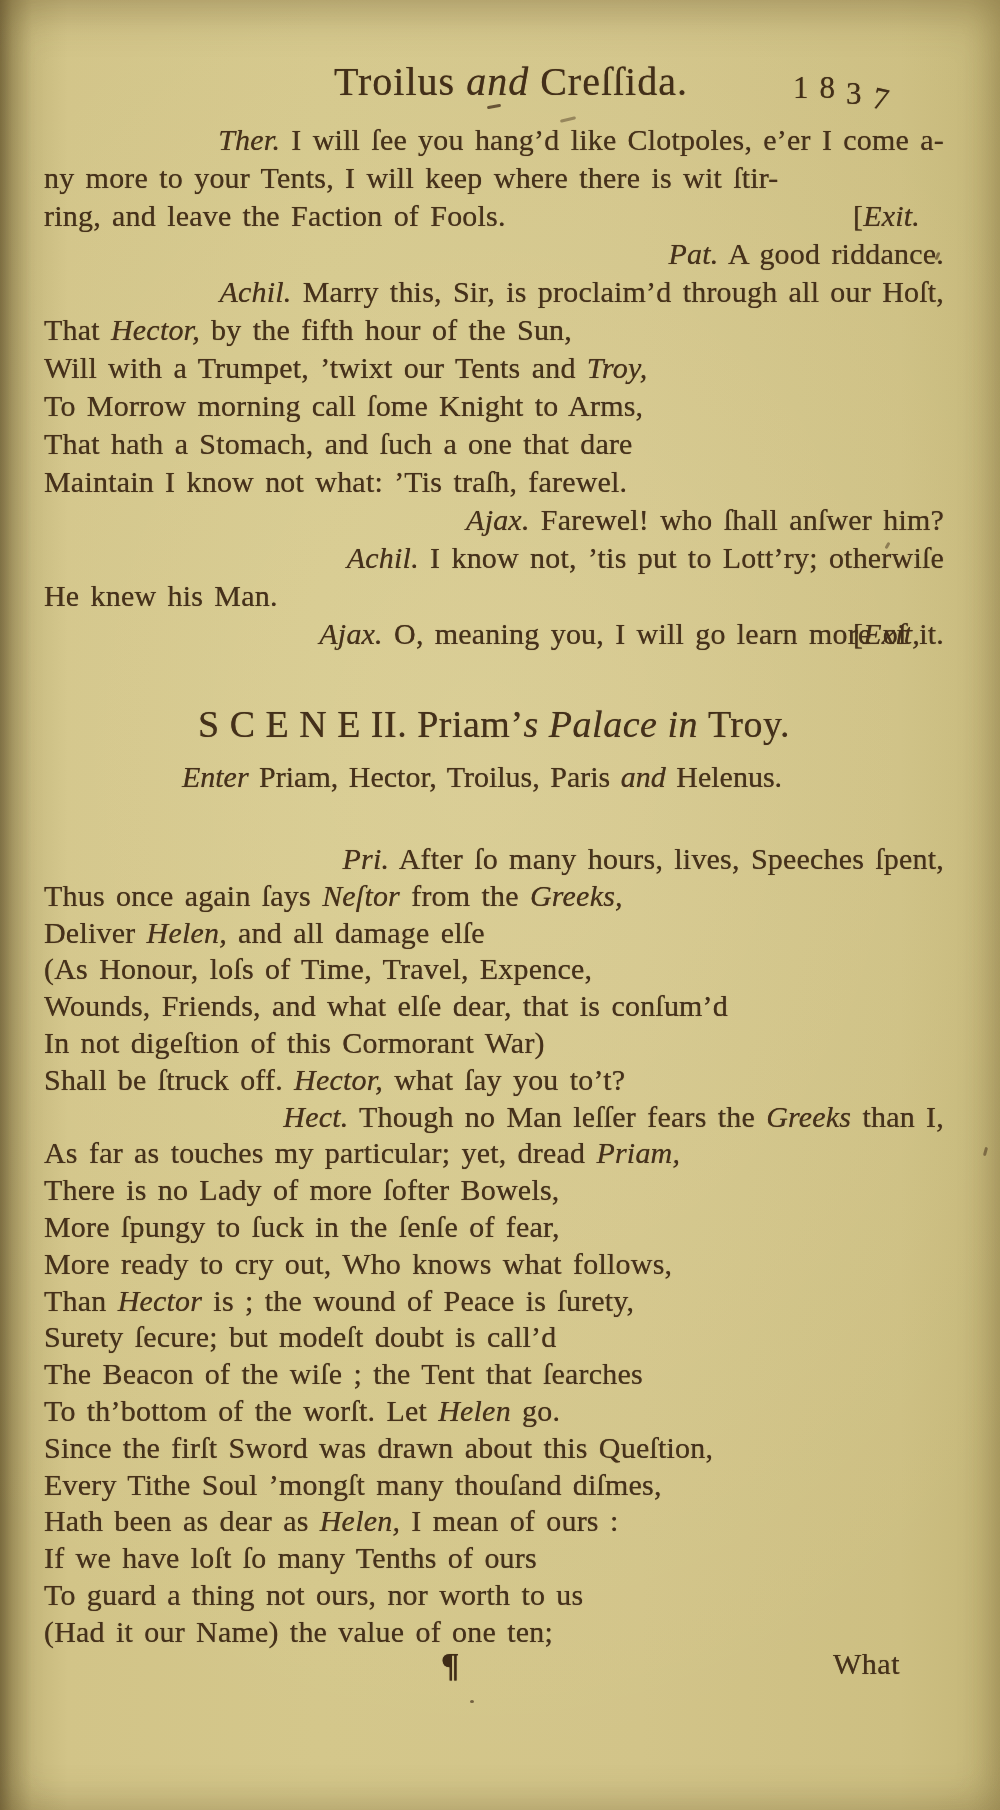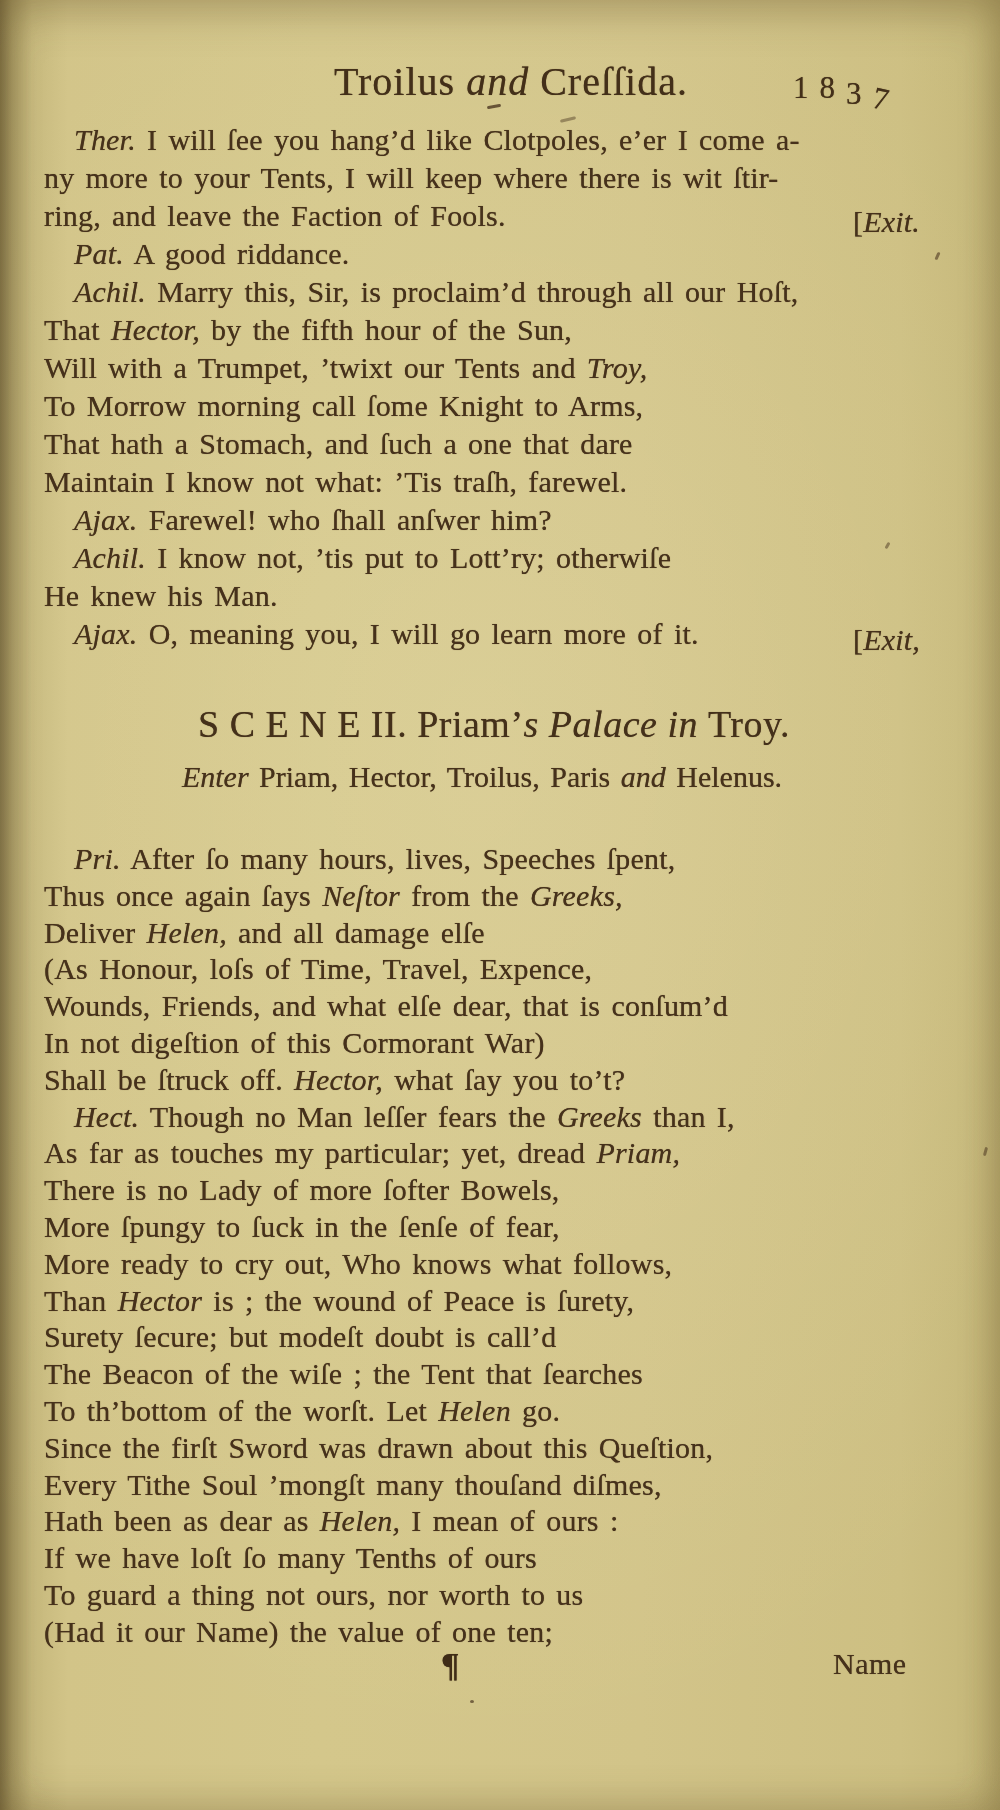--- a/index.html
+++ b/index.html
@@ -24,23 +24,23 @@
   .page-number{position:absolute;top:70px;left:793px;font-size:31px;white-space:nowrap;color:#432f19;}
   .page-number span{display:inline-block;margin-right:11px;}
   .page-number span:nth-child(3){transform:translateY(6px);}
   .page-number span:nth-child(4){transform:translateY(11px) rotate(12deg);}
   .title-dash{position:absolute;top:105px;left:487px;width:14px;height:3px;background:#4c3721;border-radius:2px;transform:rotate(-10deg);opacity:.8;}
   .text-block{position:absolute;left:44px;width:900px;font-size:30px;letter-spacing:0.2px;word-spacing:3.5px;}
   .block1{top:123px;}
   .block2{top:842px;}
   .line{position:relative;height:38px;white-space:nowrap;}
   .block2 .line{height:36.8px;}
-  .line.indent{padding-left:30px;}
+  .line.indent{padding-left:30px;text-align:right;}
   .it{font-style:italic;}
-  .stage-right{position:absolute;right:24px;top:6px;}
+  .stage-right{position:absolute;right:24px;top:0;}
   .scene-heading{
     position:absolute;top:686px;left:478px;transform:translateX(-50%);
     margin:16px;font-size:38px;font-weight:normal;white-space:nowrap;letter-spacing:0.5px;color:#44301a;
   }
   .stage-direction{
     position:absolute;top:760px;left:482px;transform:translateX(-50%);
     font-size:30px;white-space:nowrap;word-spacing:3px;
   }
   .sig-mark{position:absolute;top:1646px;left:441px;font-size:34px;font-weight:bold;color:#3f2c17;}
   .catchword{position:absolute;top:1647px;left:833px;font-size:30px;letter-spacing:0.5px;}
@@ -100,20 +100,20 @@
       <div class="line"><span>To th’bottom of the worſt.  Let </span><span class="it">Helen</span><span> go.</span></div>
       <div class="line"><span>Since the firſt Sword was drawn about this Queſtion,</span></div>
       <div class="line"><span>Every Tithe Soul ’mongſt many thouſand diſmes,</span></div>
       <div class="line"><span>Hath been as dear as </span><span class="it">Helen,</span><span> I mean of ours :</span></div>
       <div class="line"><span>If we have loſt ſo many Tenths of ours</span></div>
       <div class="line"><span>To guard a thing not ours, nor worth to us</span></div>
       <div class="line"><span>(Had it our Name) the value of one ten;</span></div>
     </section>
 
   <div class="sig-mark ink">¶</div>
-  <div class="catchword ink">Name</div>
+  <div class="catchword ink">What</div>
 
   <div class="speck s1"></div>
   <div class="speck s2"></div>
   <div class="speck s3"></div>
   <div class="speck s4"></div>
   <div class="speck s5"></div>
 </div>
 
 </body></html>

